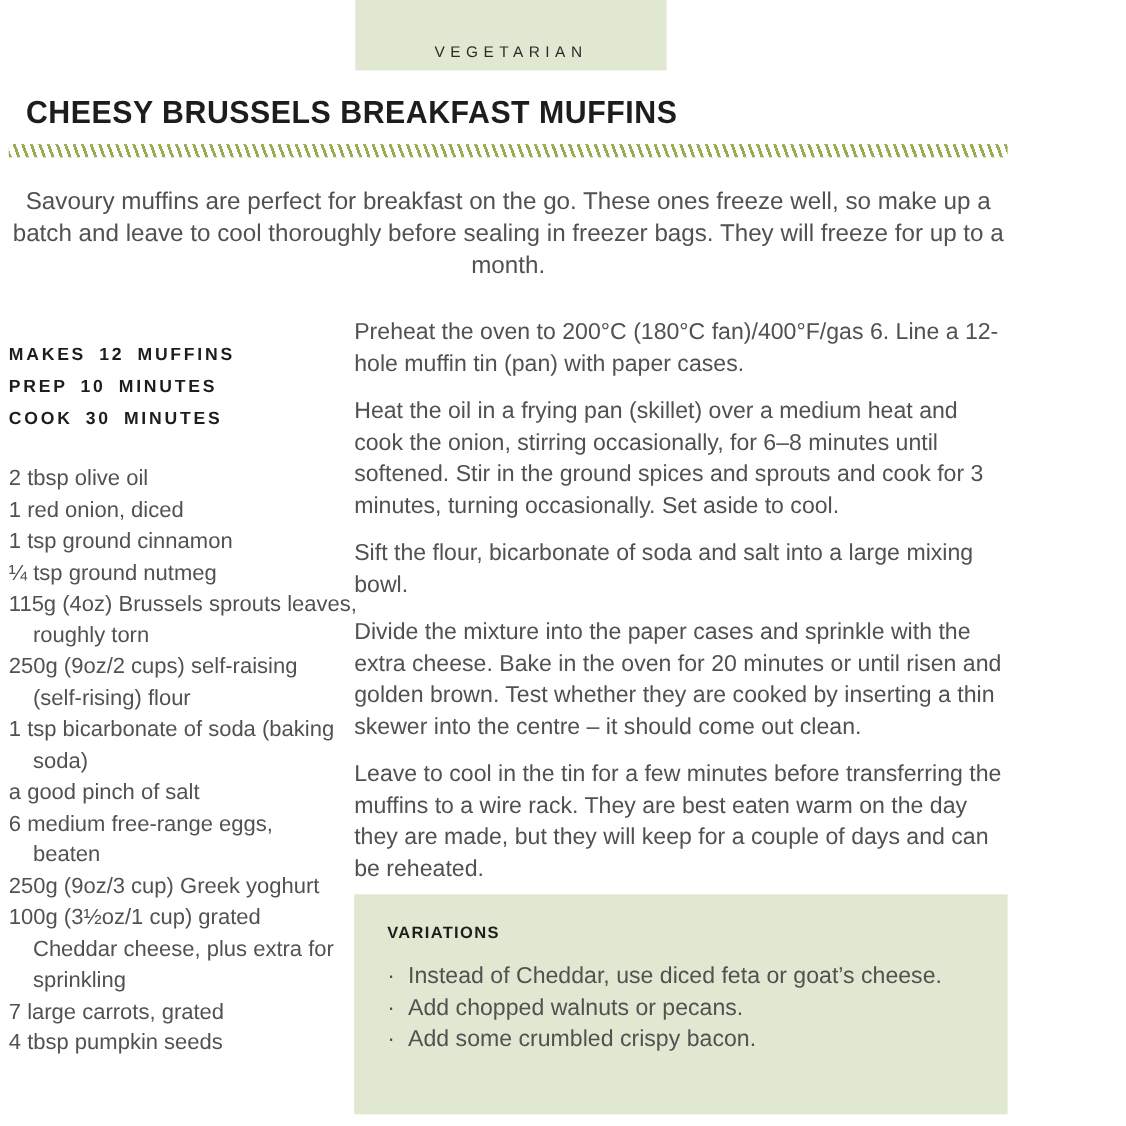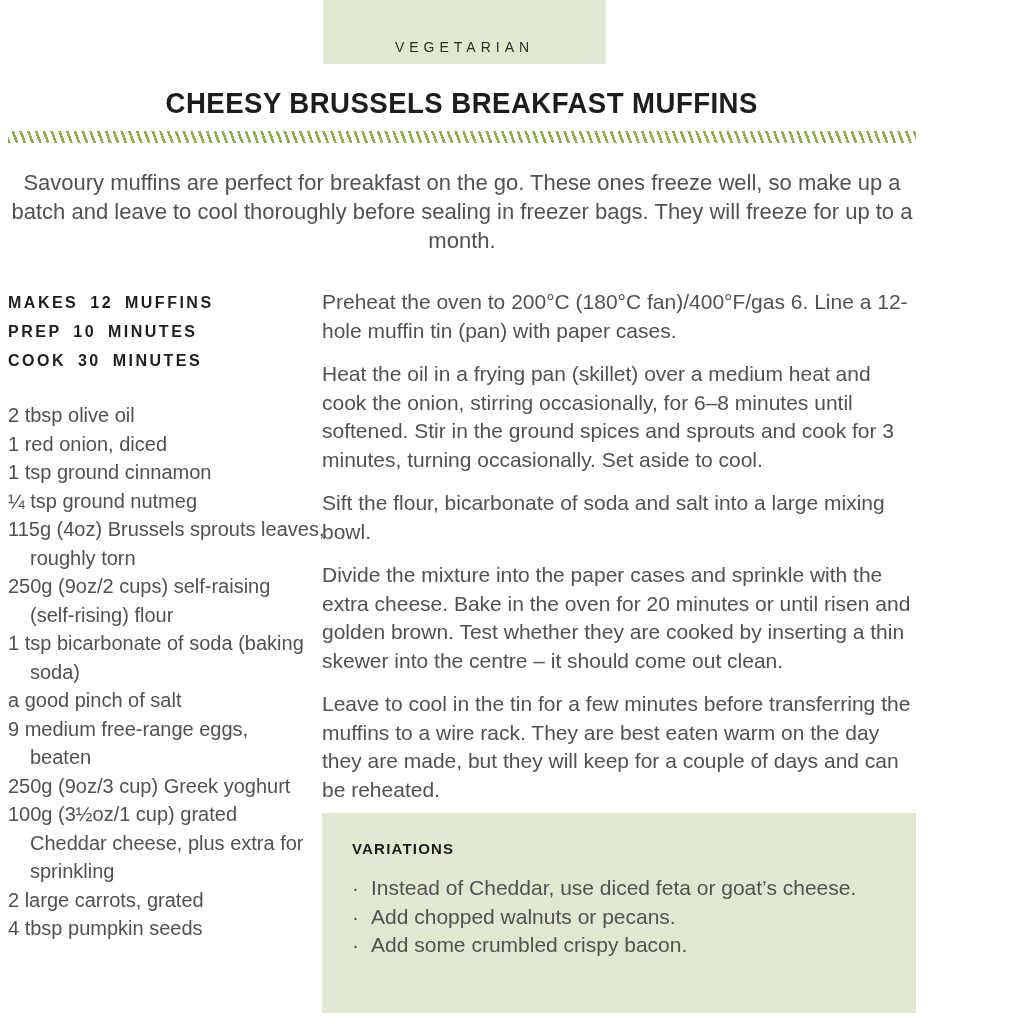--- a/index.html
+++ b/index.html
@@ -41,21 +41,21 @@
 
   .content {
     position: absolute;
     left: 8px;
     top: 0;
     width: 908px;
   }
 
   .title-row {
     padding-top: 87px;
-    text-align: center;
+    text-align: left;
   }
   .recipe-title {
     display: inline-block;
     font-size: 29px;
     font-weight: 800;
     letter-spacing: 0.5px;
     color: var(--heading-black);
     transform: scaleX(0.95);
     transform-origin: center;
     white-space: nowrap;
@@ -81,21 +81,21 @@
     color: var(--body-gray);
     font-weight: 300;
   }
 
   .main-grid {
     margin-top: 33px;
     display: flex;
     align-items: flex-start;
   }
 
-  .left-col { width: 300px; flex: none; }
+  .left-col { width: 300px; flex: none; margin-top: 20px; }
   .right-col { margin-left: 14px; width: 594px; flex: none; }
 
   .meta-block { margin-bottom: 26px; }
   .meta-line {
     font-size: 16px;
     font-weight: 700;
     letter-spacing: 2.5px;
     word-spacing: 5px;
     line-height: 29px;
     color: var(--heading-black);
@@ -179,27 +179,27 @@
             <div class="ingredient-line">1 red onion, diced</div>
             <div class="ingredient-line">1 tsp ground cinnamon</div>
             <div class="ingredient-line">¼ tsp ground nutmeg</div>
             <div class="ingredient-line">115g (4oz) Brussels sprouts leaves,</div>
             <div class="ingredient-line cont">roughly torn</div>
             <div class="ingredient-line">250g (9oz/2 cups) self-raising</div>
             <div class="ingredient-line cont">(self-rising) flour</div>
             <div class="ingredient-line">1 tsp bicarbonate of soda (baking</div>
             <div class="ingredient-line cont">soda)</div>
             <div class="ingredient-line">a good pinch of salt</div>
-            <div class="ingredient-line">9 medium free-range eggs,</div>
+            <div class="ingredient-line">6 medium free-range eggs,</div>
             <div class="ingredient-line cont">beaten</div>
             <div class="ingredient-line">250g (9oz/3 cup) Greek yoghurt</div>
             <div class="ingredient-line">100g (3½oz/1 cup) grated</div>
             <div class="ingredient-line cont">Cheddar cheese, plus extra for</div>
             <div class="ingredient-line cont">sprinkling</div>
-            <div class="ingredient-line">2 large carrots, grated</div>
+            <div class="ingredient-line">7 large carrots, grated</div>
             <div class="ingredient-line">4 tbsp pumpkin seeds</div>
           </div>
       </div>
 
       <div class="right-col">
         <div class="method-list">
             <div class="method-paragraph">Preheat the oven to 200°C (180°C fan)/400°F/gas 6. Line a 12-hole muffin tin (pan) with paper cases.</div>
             <div class="method-paragraph">Heat the oil in a frying pan (skillet) over a medium heat and cook the onion, stirring occasionally, for 6–8 minutes until softened. Stir in the ground spices and sprouts and cook for 3 minutes, turning occasionally. Set aside to cool.</div>
             <div class="method-paragraph">Sift the flour, bicarbonate of soda and salt into a large mixing bowl.</div>
             <div class="method-paragraph">Divide the mixture into the paper cases and sprinkle with the extra cheese. Bake in the oven for 20 minutes or until risen and golden brown. Test whether they are cooked by inserting a thin skewer into the centre – it should come out clean.</div>

